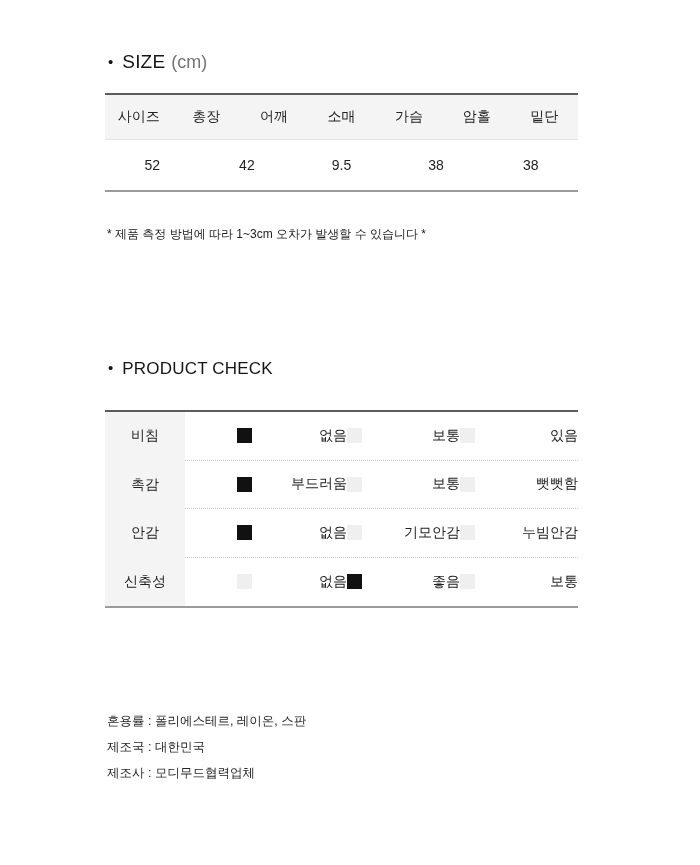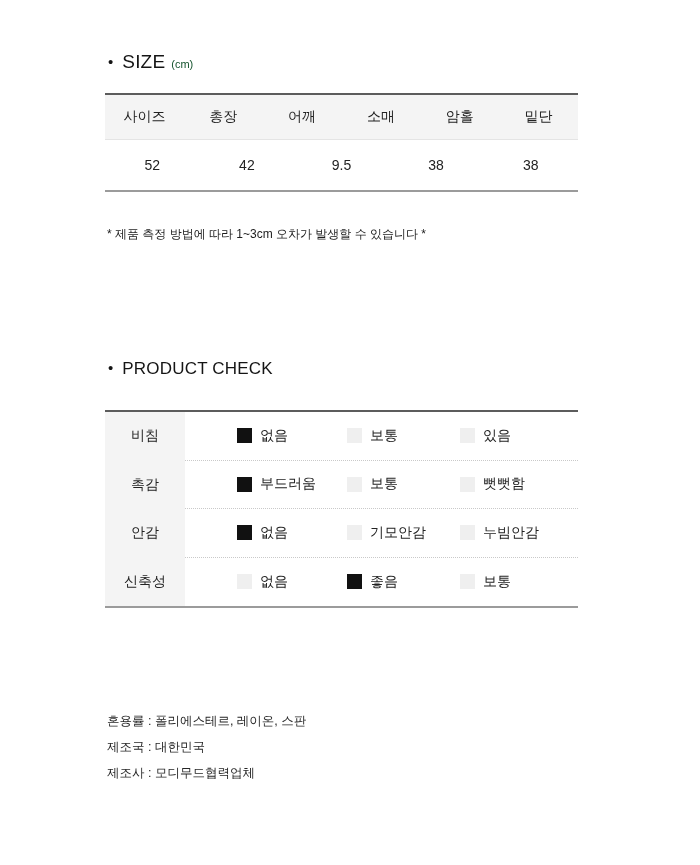--- a/index.html
+++ b/index.html
@@ -6,21 +6,21 @@
   .page {
     position:relative; width:700px; height:865px; background:#ffffff;
     font-family:"Liberation Sans", sans-serif; color:#222; overflow:hidden;
   }
 
   
   .section-title { position:absolute; display:flex; align-items:baseline; color:#151515; }
   .section-title .bullet { font-size:15px; margin-right:9px; position:relative; top:-1px; }
   .size-title { top:51px; left:108px; }
   .size-title .title-text { font-size:19px; letter-spacing:0.2px;text-align:right; }
-  .size-title .title-unit { font-size:11px; margin-left:6px; color:#14532d; }
+  .size-title .title-unit { font-size:18px; margin-left:6px; color:#737373; }
   .pc-title  { top:359px; left:108px; }
   .pc-title .title-text { font-size:17px; letter-spacing:0.2px; }
 
   
   .size-table {
     position:absolute; top:93px; left:105px; width:473px;
     border-top:2px solid #5c5c5c; border-bottom:2px solid #9b9b9b;
   }
   .size-header-row { display:flex; height:44px; background:#f4f4f4; border-bottom:1px solid #e4e4e4; }
   .size-data-row   { display:flex; height:50px; background:#ffffff; }
@@ -33,21 +33,21 @@
     position:absolute; top:410px; left:105px; width:473px;
     border-top:2px solid #5c5c5c; border-bottom:2px solid #9b9b9b;
   }
   .pc-row { display:flex; height:48.5px; }
   .pc-label {
     width:80px; background:#f4f4f4; display:flex; align-items:center; justify-content:center;
     font-size:14px; color:#222; flex:none;
   }
   .pc-options { flex:1; display:flex; align-items:center; border-bottom:1px dotted #c9c9c9; min-width:0; }
   .pc-row:last-child .pc-options { border-bottom:none; }
-  .pc-option { display:flex; align-items:center; }
+  .pc-option { display:flex; align-items:center;justify-content:space-between; }
   .pc-option .sq { width:15px; height:15px; margin-right:8px; flex:none; }
   .sq.checked   { background:#111111; }
   .sq.unchecked { background:#efefef; }
   .pc-option-text { font-size:14px; color:#222; white-space:nowrap; }
   .pc-option.o1 { margin-left:52px; width:110px; }
   .pc-option.o2 { width:113px; }
   .pc-option.o3 { flex:1; }
 
   
   .product-info { position:absolute; top:708px; left:107px; font-size:12.5px; color:#262626; }
@@ -63,20 +63,21 @@
     <span class="title-text">SIZE</span>
     <span class="title-unit">(cm)</span>
   </div>
 
   <div class="size-table">
     <div class="size-header-row">
       <div class="size-cell">사이즈</div>
       <div class="size-cell">총장</div>
       <div class="size-cell">어깨</div>
       <div class="size-cell">소매</div>
+      <div class="size-cell">가슴</div>
       <div class="size-cell">암홀</div>
       <div class="size-cell">밑단</div>
     </div>
     <div class="size-data-row">
       <div class="size-cell">52</div>
       <div class="size-cell">42</div>
       <div class="size-cell">9.5</div>
       <div class="size-cell">38</div>
       <div class="size-cell">38</div>
     </div>

